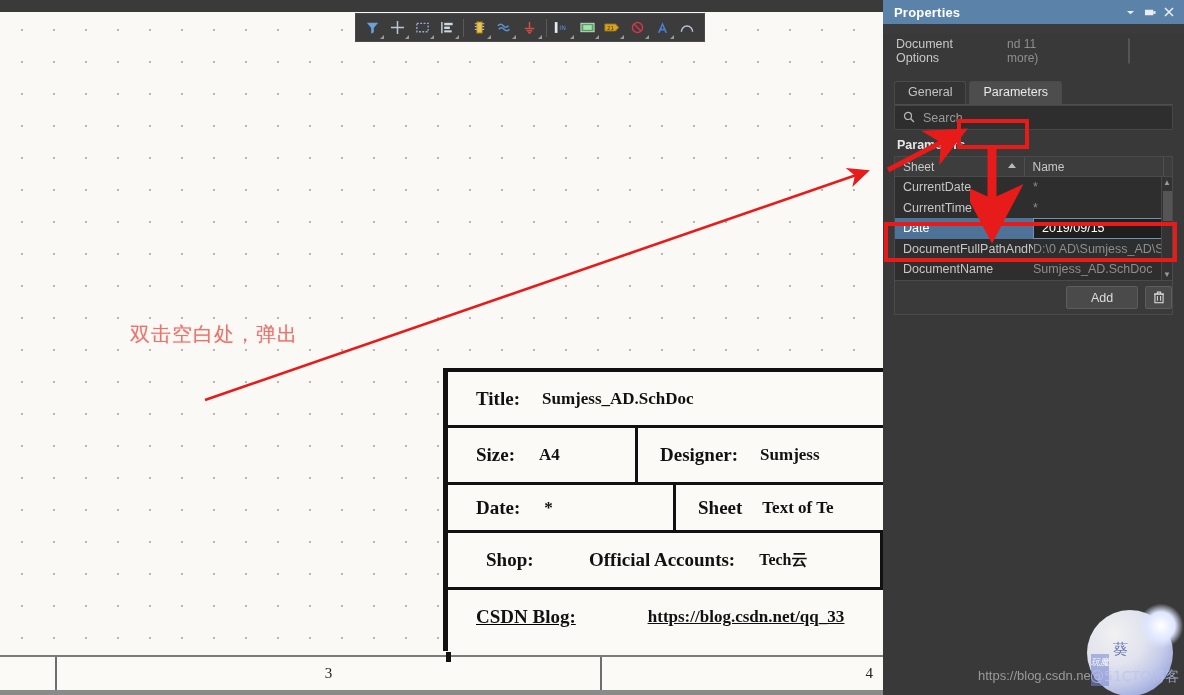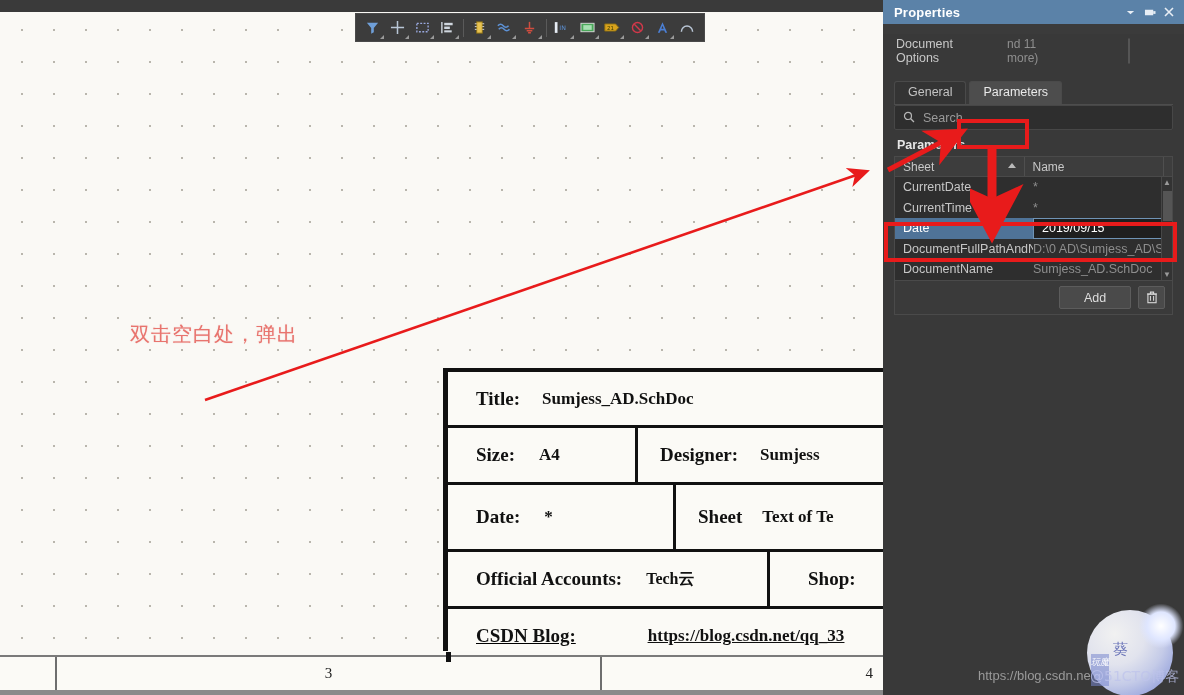--- a/index.html
+++ b/index.html
@@ -95,21 +95,21 @@
     white-space: nowrap;
   }
   .tb-cell.div { border-right: 3px solid #111; }
   .lbl { font-weight: bold; font-size: 19px; }
   .val { font-weight: bold; font-size: 17px; }
   .val.small { font-size: 16px; }
   .val.link { text-decoration: underline; }
 
   .r1 { height: 56px; }
   .r2 { height: 57px; }
-  .r3 { height: 67px; }
+  .r3 { height: 48px; }
   .r4 { height: 57px; }
   .r5 { height: 54px; text-decoration: underline; }
 
   .pad-l { padding-left: 28px; }
   .pad-l2 { padding-left: 22px; }
 
   
   #sheet-bottom {
     position: absolute; left: 0; top: 655px;
     width: 883px; height: 35px;
@@ -308,21 +308,20 @@
     width: 9px; height: 30px; background: #555;
   }
 
   #grid-foot {
     margin: 0 11px;
     height: 34px;
     border: 1px solid #4a4a4a;
     border-top: none;
     background: #3a3a3a;
     display: flex; align-items: center; justify-content: flex-end;
-    padding-right: 7px;
   }
   #add-btn {
     width: 72px; height: 23px;
     background: #4a4a4a;
     border: 1px solid #5c5c5c;
     border-radius: 2px;
     color: #ddd; font-size: 12.5px;
     display: flex; align-items: center; justify-content: center;
     cursor: pointer; margin-right: 7px;
     font-family: "Liberation Sans", sans-serif;
@@ -421,27 +420,27 @@
           <span class="lbl">Date:</span>
           <span class="val" style="margin-left:24px;">*</span>
         </div>
         <div class="tb-cell pad-l2" style="flex:1;">
           <span class="lbl">Sheet</span>
           <span class="val" style="margin-left:20px;">Text   of   Te</span>
         </div>
       </div>
 
       <div class="tb-row r4">
+        <div class="tb-cell" style="flex:1;padding-left:38px;">
+          <span class="lbl">Shop:</span>
+          <span class="val" style="margin-left:14px;"></span>
+        </div>
         <div class="tb-cell div pad-l" style="width:322px;">
           <span class="lbl">Official Accounts:</span>
           <span class="val small" style="margin-left:24px;">Tech云</span>
-        </div>
-        <div class="tb-cell" style="flex:1;padding-left:38px;">
-          <span class="lbl">Shop:</span>
-          <span class="val" style="margin-left:14px;"></span>
         </div>
       </div>
 
       <div class="tb-row r5">
         <div class="tb-cell pad-l" style="width:100%;">
           <span class="lbl">CSDN Blog:</span>
           <span class="val link" style="margin-left:72px;">https://blog.csdn.net/qq_33</span>
         </div>
       </div>
     </div>

